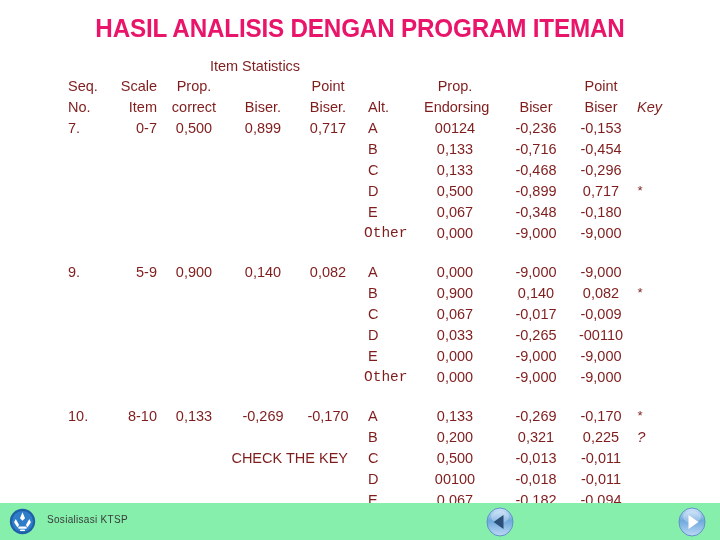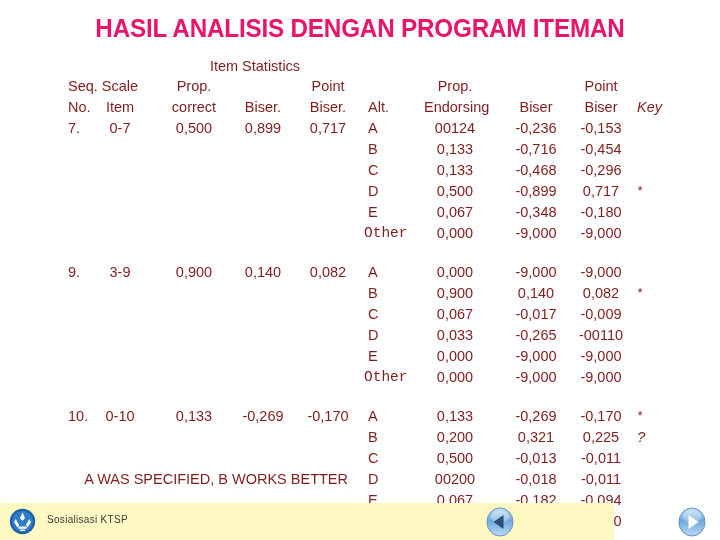--- a/index.html
+++ b/index.html
@@ -78,21 +78,21 @@
     height: 21px;
   }
   .cell {
     position: absolute;
     white-space: nowrap;
     font-weight: normal;
   }
 
   
   .c-seq   { left: 52px;  width: 44px;  text-align: left; margin-left: 16px; }
-  .c-scale { left: 94px; width: 52px;  text-align: center; }
+  .c-scale { left: 105px; width: 52px;  text-align: right; }
   .c-prop  { left: 163px; width: 62px;  text-align: center; }
   .c-bis   { left: 232px; width: 62px;  text-align: center; }
   .c-pbis  { left: 297px; width: 62px;  text-align: center; }
 
   
   .c-alt   { left: 368px; width: 52px;  text-align: left; }
   .c-end   { left: 424px; width: 62px;  text-align: center; }
   .c-abis  { left: 505px; width: 62px;  text-align: center; }
   .c-apbis { left: 570px; width: 62px;  text-align: center; }
   .c-key   { left: 637px; width: 26px;  text-align: left; font-style: italic; }
@@ -112,23 +112,23 @@
     text-align: right;
     font-weight: normal;
     white-space: nowrap;
   }
 
   
   .footer {
     position: absolute;
     left: 0;
     top: 503px;
-    width: 614px;
+    width: 720px;
     height: 37px;
-    background: #fef9c3;
+    background: #86efac;
   }
   .footer-logo {
     position: absolute;
     left: 9px;
     top: 5px;
     width: 27px;
     height: 27px;
   }
   .footer-text {
     position: absolute;
@@ -235,21 +235,21 @@
           <div class="row">
             <div class="cell c-alt wide">Other</div>
             <div class="cell c-end">0,000</div>
             <div class="cell c-abis">-9,000</div>
             <div class="cell c-apbis">-9,000</div>
           </div>
         </div>
         <div style="position: relative; margin-top: 18px;">
           <div class="row">
             <div class="cell c-seq">9.</div>
-            <div class="cell c-scale">3-9</div>
+            <div class="cell c-scale">5-9</div>
             <div class="cell c-prop">0,900</div>
             <div class="cell c-bis">0,140</div>
             <div class="cell c-pbis">0,082</div>
             <div class="cell c-alt">A</div>
             <div class="cell c-end">0,000</div>
             <div class="cell c-abis">-9,000</div>
             <div class="cell c-apbis">-9,000</div>
           </div>
           <div class="row">
             <div class="cell c-alt">B</div>
@@ -279,47 +279,47 @@
           <div class="row">
             <div class="cell c-alt wide">Other</div>
             <div class="cell c-end">0,000</div>
             <div class="cell c-abis">-9,000</div>
             <div class="cell c-apbis">-9,000</div>
           </div>
         </div>
         <div style="position: relative; margin-top: 18px;">
           <div class="row">
             <div class="cell c-seq">10.</div>
-            <div class="cell c-scale">0-10</div>
+            <div class="cell c-scale">8-10</div>
             <div class="cell c-prop">0,133</div>
             <div class="cell c-bis">-0,269</div>
             <div class="cell c-pbis">-0,170</div>
             <div class="cell c-alt">A</div>
             <div class="cell c-end">0,133</div>
             <div class="cell c-abis">-0,269</div>
             <div class="cell c-apbis">-0,170</div>
             <div class="cell c-key c-key-ast">*</div>
           </div>
           <div class="row">
             <div class="cell c-alt">B</div>
             <div class="cell c-end">0,200</div>
             <div class="cell c-abis">0,321</div>
             <div class="cell c-apbis">0,225</div>
             <div class="cell c-key c-key-q">?</div>
           </div>
           <div class="row">
+            <div class="note-wrap">CHECK THE KEY</div>
             <div class="cell c-alt">C</div>
             <div class="cell c-end">0,500</div>
             <div class="cell c-abis">-0,013</div>
             <div class="cell c-apbis">-0,011</div>
           </div>
           <div class="row">
-            <div class="note-wrap">A WAS SPECIFIED, B WORKS BETTER</div>
             <div class="cell c-alt">D</div>
-            <div class="cell c-end">00200</div>
+            <div class="cell c-end">00100</div>
             <div class="cell c-abis">-0,018</div>
             <div class="cell c-apbis">-0,011</div>
           </div>
           <div class="row">
             <div class="cell c-alt">E</div>
             <div class="cell c-end">0,067</div>
             <div class="cell c-abis">-0,182</div>
             <div class="cell c-apbis">-0,094</div>
           </div>
           <div class="row">

